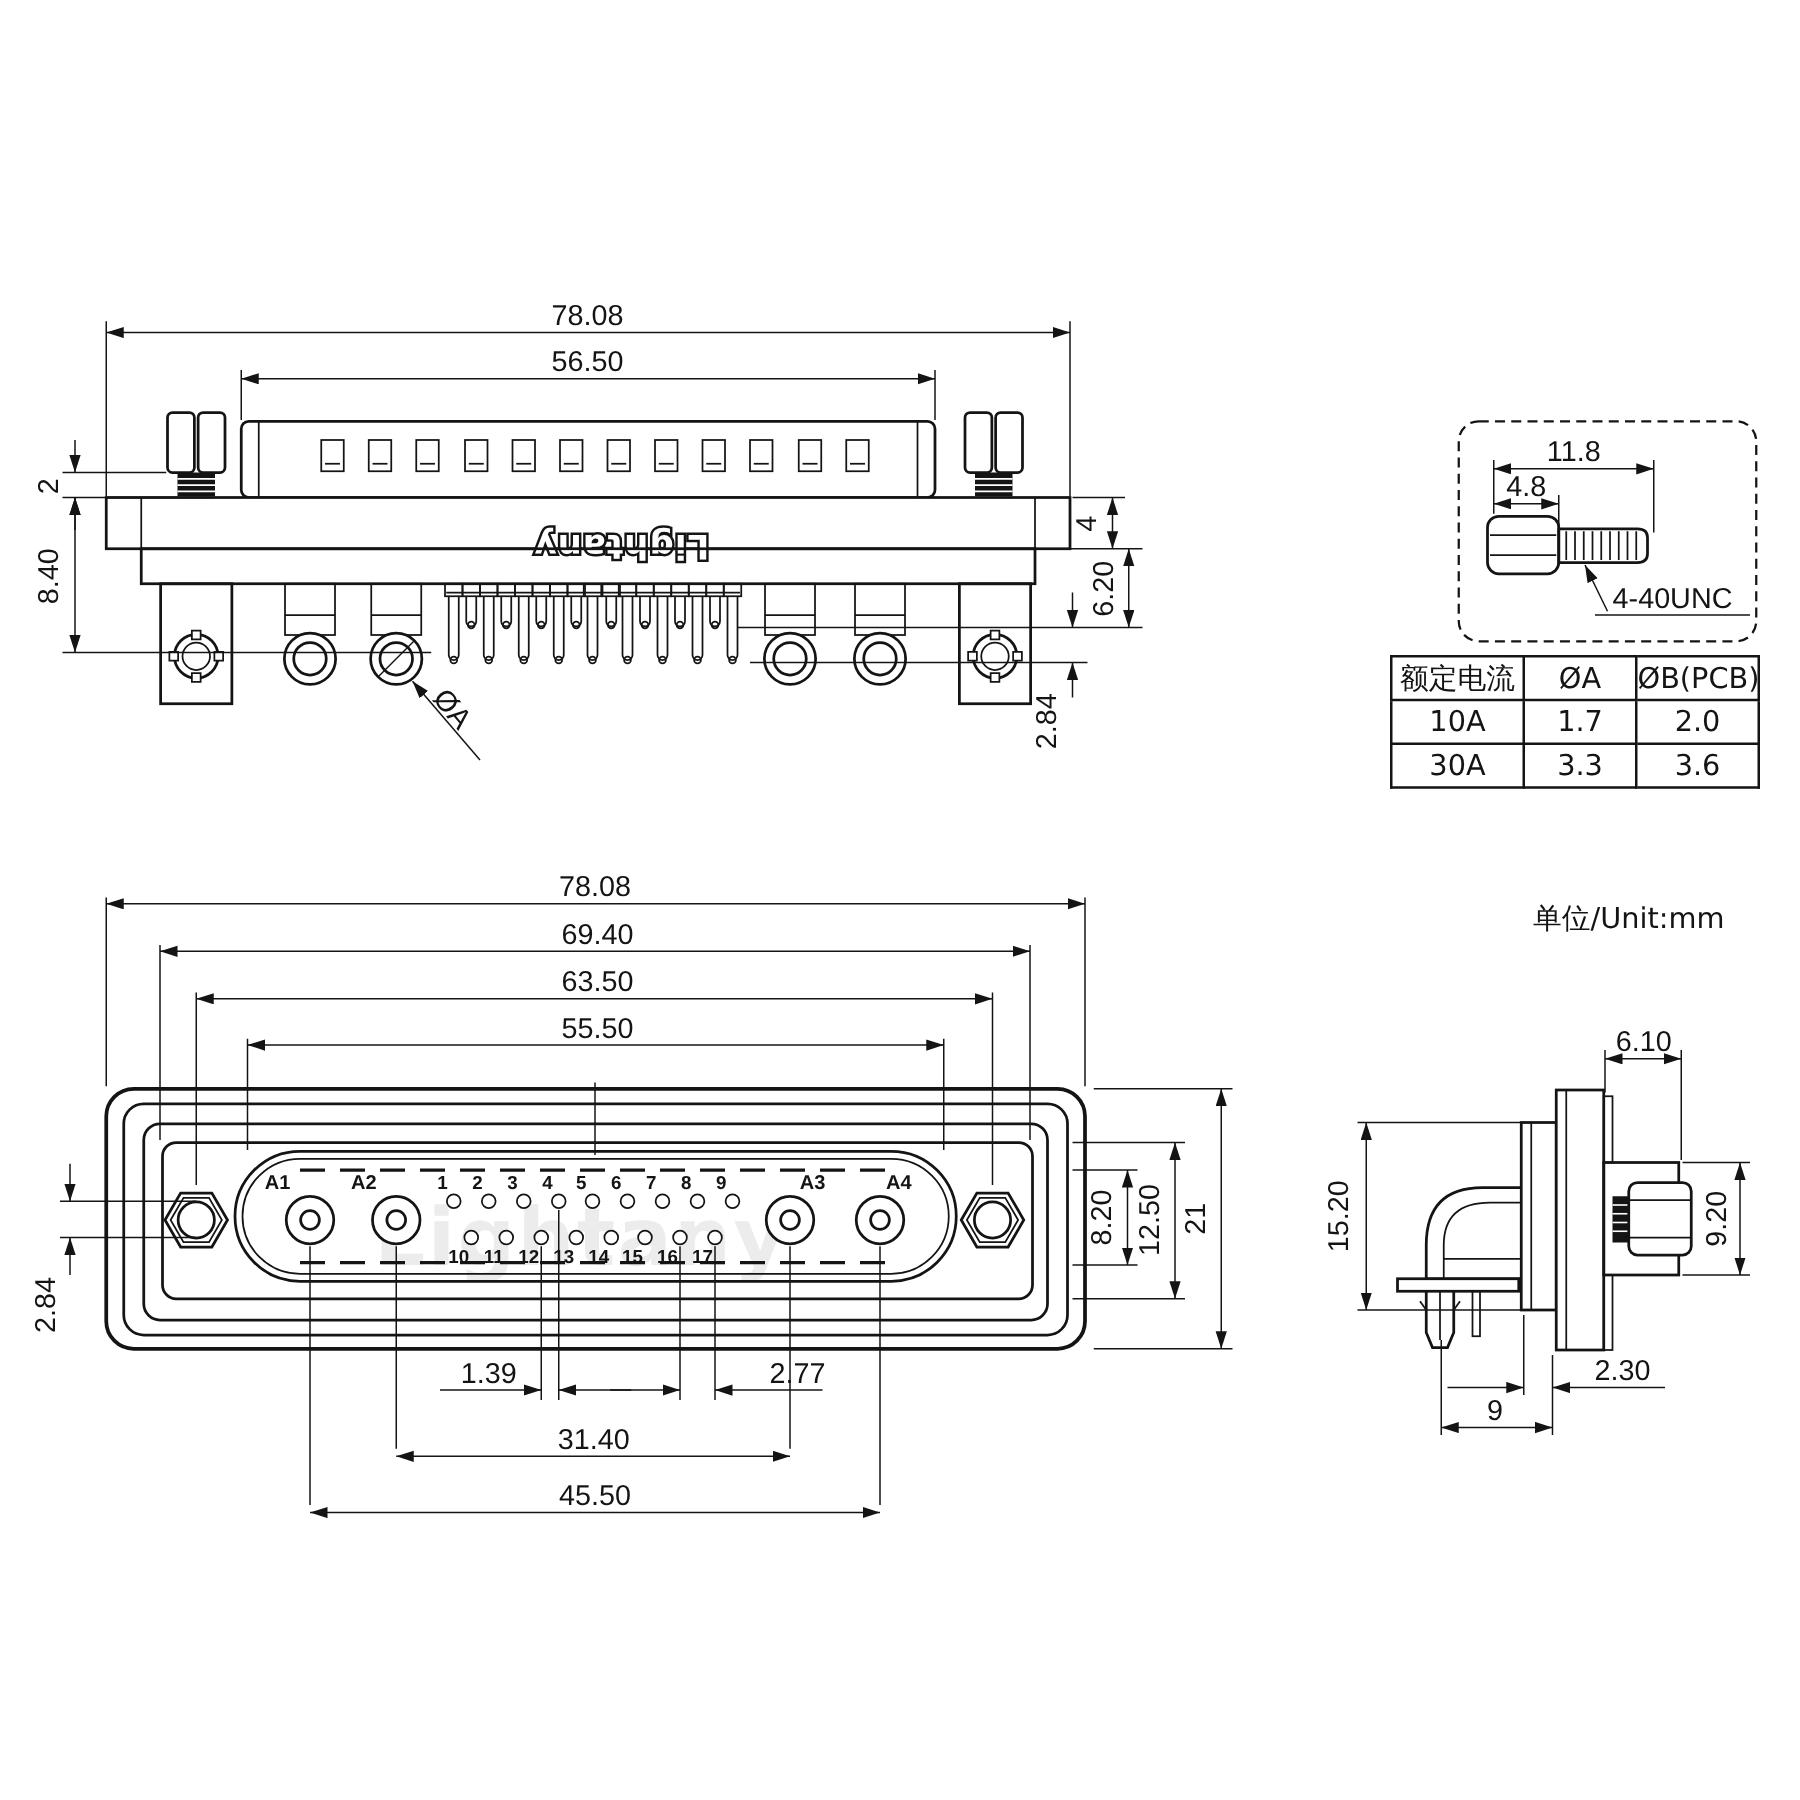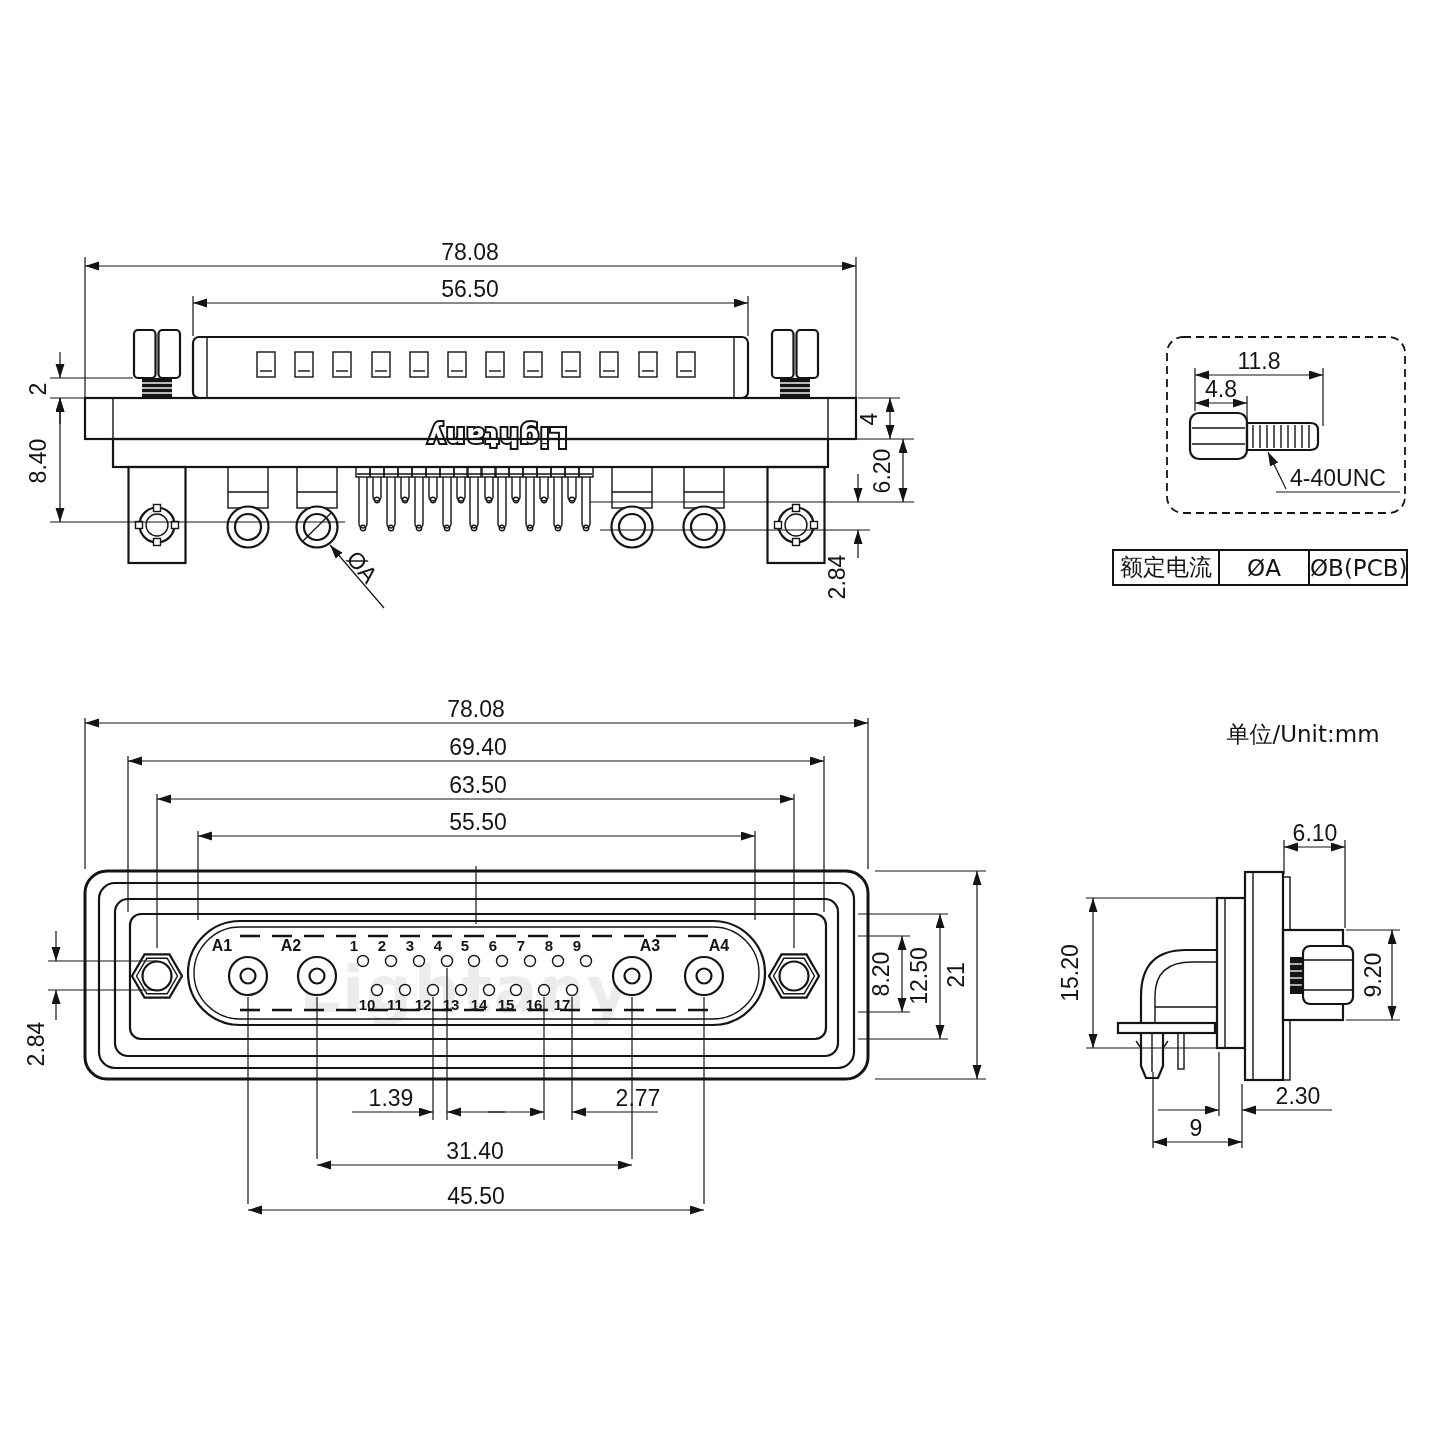--- a/index.html
+++ b/index.html
@@ -14,21 +14,21 @@
   .blk{fill:#141414;stroke:none;}
   .d  {fill:none;stroke:#141414;stroke-width:1.2;}
   .dash{fill:none;stroke:#141414;stroke-width:1.8;stroke-dasharray:8 5;}
   .gask{fill:none;stroke:#141414;stroke-width:2.6;stroke-dasharray:20 12;}
   .t  {font:23px "Liberation Sans",sans-serif;fill:#141414;text-anchor:middle;}
   .tp {font:bold 15px "Liberation Sans",sans-serif;fill:#141414;text-anchor:middle;}
   .ta {font:bold 16px "Liberation Sans",sans-serif;fill:#141414;text-anchor:middle;}
   .eng{font:bold 27px "DejaVu Sans",sans-serif;fill:#fff;stroke:#141414;stroke-width:4;
        paint-order:stroke;letter-spacing:1px;text-anchor:middle;}
   .wm {font:bold 64px "DejaVu Sans",sans-serif;fill:#ececec;stroke:none;text-anchor:middle;letter-spacing:2px;}
-  .spec-table-wrap{position:absolute;left:1112px;top:549px;width:298px;}
+  .spec-table-wrap{position:absolute;left:1112px;top:524px;width:298px;}
   table.spec{border-collapse:collapse;table-layout:fixed;width:294px;
              font:23px "DejaVu Sans","Liberation Sans",sans-serif;color:#141414;}
   table.spec th,table.spec td{border:2.4px solid #141414;text-align:center;
              font-weight:normal;padding:0;height:33px;}
   .unit-note{position:absolute;left:1200px;top:719px;width:206px;text-align:center;
              font:23px "DejaVu Sans","Liberation Sans",sans-serif;color:#141414;}
 </style>
 </head>
 <body>
 
@@ -431,18 +431,28 @@
           <col style="width:98px">
         </colgroup>
     <thead>
       <tr>
         <th>额定电流</th>
         <th>ØA</th>
         <th>ØB(PCB)</th>
       </tr>
     </thead>
     <tbody>
+      <tr>
+        <td>10A</td>
+        <td>1.7</td>
+        <td>2.0</td>
+      </tr>
+      <tr>
+        <td>30A</td>
+        <td>3.3</td>
+        <td>3.6</td>
+      </tr>
     </tbody>
   </table>
 </div>
 <div class="unit-note">单位/Unit:mm</div>
 
 </div>
 
 </body></html>

